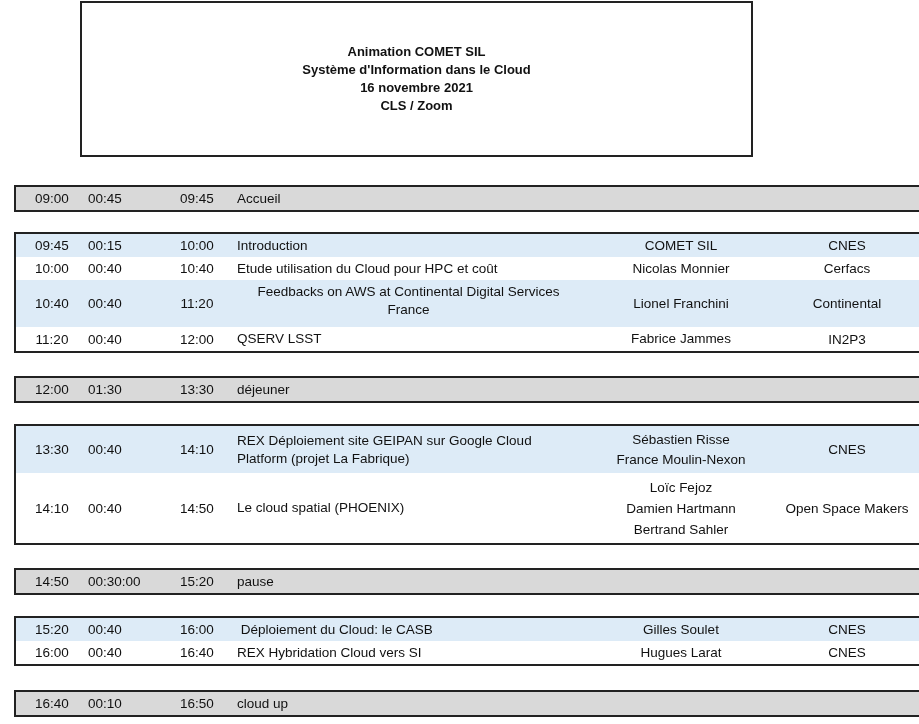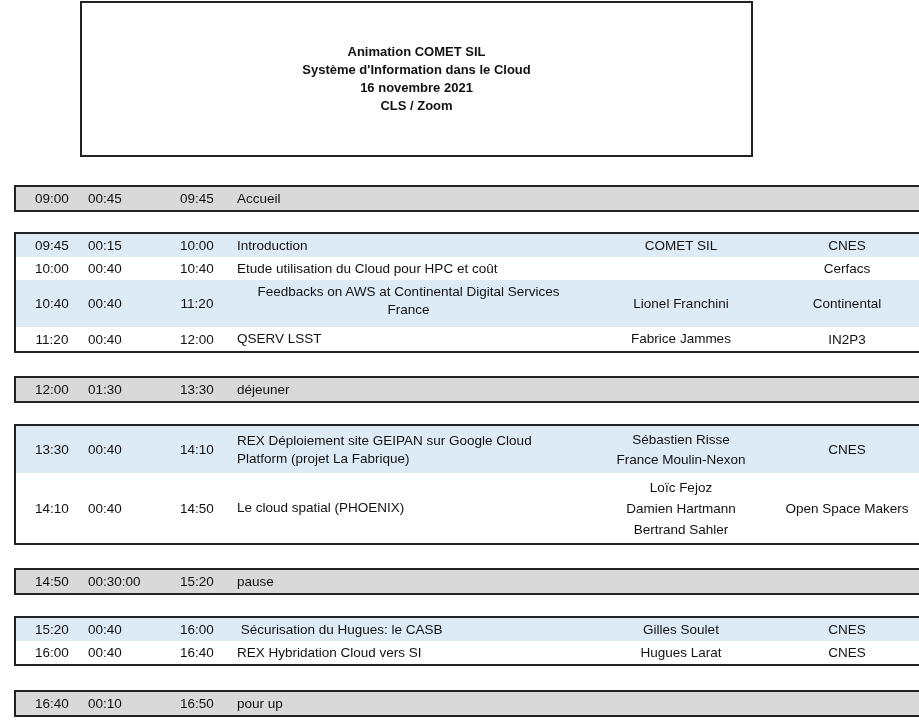--- a/index.html
+++ b/index.html
@@ -49,20 +49,21 @@
     <span class="c-end">10:00</span>
     <span class="c-title">Introduction</span>
     <span class="c-speaker">COMET SIL</span>
     <span class="c-org">CNES</span>
   </div>
   <div class="row white" style="height:23px;">
     <span class="c-start">10:00</span>
     <span class="c-dur">00:40</span>
     <span class="c-end">10:40</span>
     <span class="c-title">Etude utilisation du Cloud pour HPC et coût</span>
+    <span class="c-speaker">Nicolas Monnier</span>
     <span class="c-org">Cerfacs</span>
   </div>
   <div class="row blue" style="height:47px;">
     <span class="c-start">10:40</span>
     <span class="c-dur">00:40</span>
     <span class="c-end">11:20</span>
     <span class="c-title centered-wrap" style="top:3px;">
       <div>Feedbacks on AWS at Continental Digital Services</div>
       <div>France</div>
     </span>
@@ -124,34 +125,34 @@
     <span class="c-end">15:20</span>
     <span class="c-title">pause</span>
   </div>
 </div>
 
 <div class="block" style="top:616px;height:46px;">
   <div class="row blue" style="height:23px;">
     <span class="c-start">15:20</span>
     <span class="c-dur">00:40</span>
     <span class="c-end">16:00</span>
-    <span class="c-title" style="white-space:pre;"> Sécurisation du Hugues: le CASB</span>
+    <span class="c-title" style="white-space:pre;"> Déploiement du Cloud: le CASB</span>
     <span class="c-speaker">Gilles Soulet</span>
     <span class="c-org">CNES</span>
   </div>
   <div class="row white" style="height:23px;">
     <span class="c-start">16:00</span>
     <span class="c-dur">00:40</span>
     <span class="c-end">16:40</span>
     <span class="c-title">REX Hybridation Cloud vers SI</span>
     <span class="c-speaker">Hugues Larat</span>
     <span class="c-org">CNES</span>
   </div>
 </div>
 
 <div class="block break" style="top:690px;height:23px;">
   <div class="row" style="height:23px;">
     <span class="c-start">16:40</span>
     <span class="c-dur">00:10</span>
     <span class="c-end">16:50</span>
-    <span class="c-title">pour up</span>
+    <span class="c-title">cloud up</span>
   </div>
 </div>
 
 </body></html>

